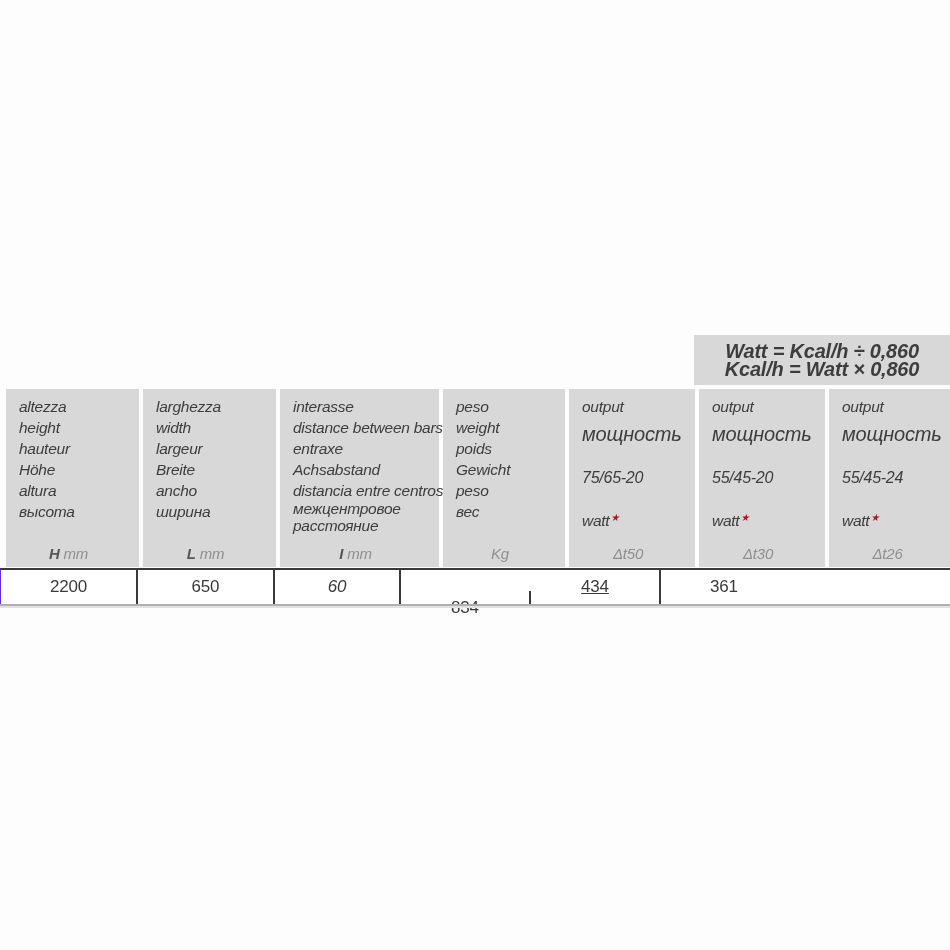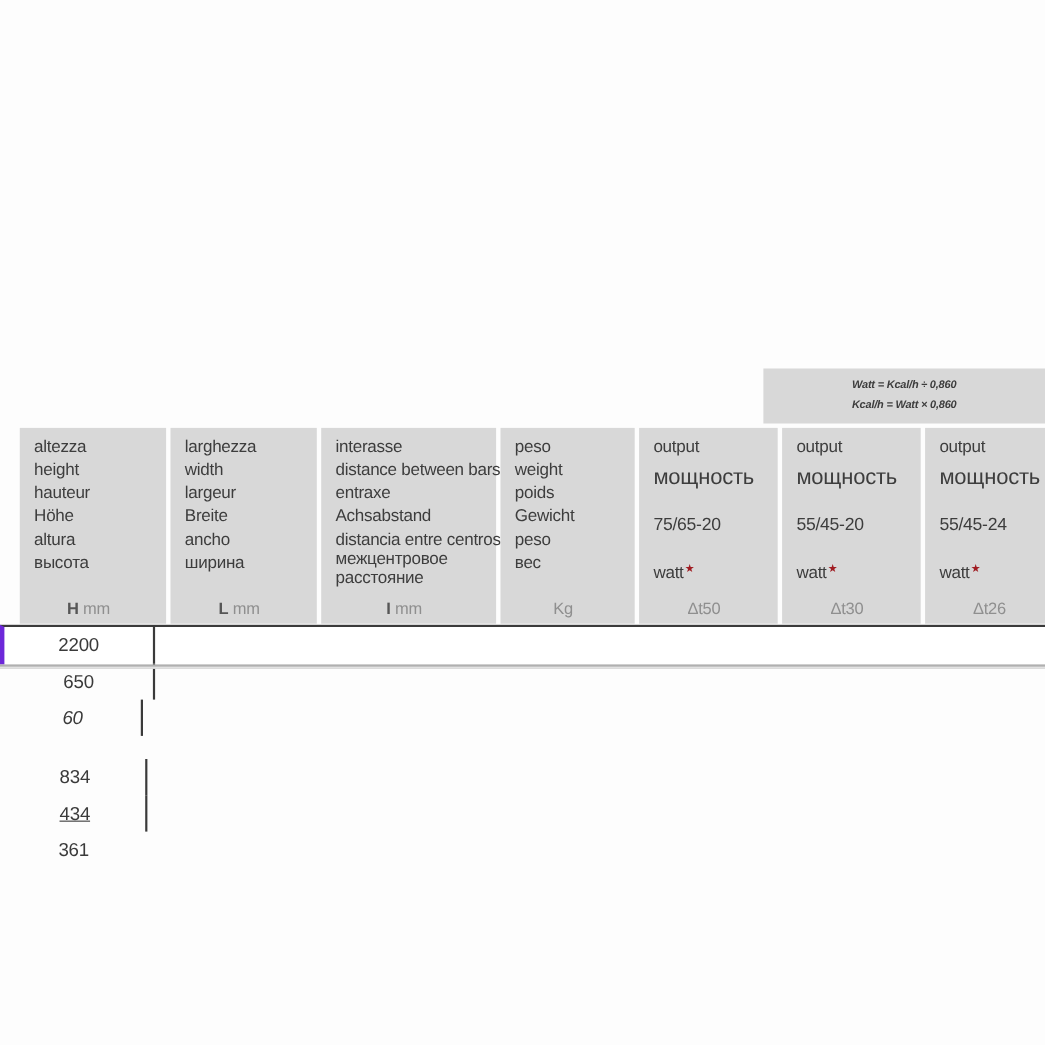--- a/index.html
+++ b/index.html
@@ -4,26 +4,26 @@
 <style>
   * { box-sizing: border-box; margin: 0; padding: 0; }
   html, body { width: 950px; height: 950px; background: #fdfdfd; }
   body { font-family: "Liberation Sans", sans-serif; color: #3d3d3d; }
   .canvas { position: relative; width: 950px; height: 950px; overflow: hidden; }
 
   
   .note-box {
     position: absolute; left: 694px; top: 335px; width: 256px; height: 50px;
     background: #d8d8d8; text-align: center; padding-top: 7px;
-    font-style: italic; font-weight: 700; font-size: 10px; line-height: 18px;
+    font-style: italic; font-weight: 700; font-size: 20px; line-height: 18px;
     color: #3d3d3d; letter-spacing: -0.2px;
   }
 
   
-  .header-row { position: absolute; left: 16px; top: 389px; width: 920px; height: 178px; }
+  .header-row { position: absolute; left: 4px; top: 389px; width: 920px; height: 178px; font-style: italic; }
   .hcell {
     position: absolute; top: 0; height: 178px; background: #d8d8d8;
     padding: 7px 0 0 13px; letter-spacing: -0.25px;
   }
   .hcell .lbl { font-size: 15.5px; line-height: 21px; white-space: nowrap; }
   .hcell .lbl.ru-tight { line-height: 16.5px; }
   .c0 { left: 2px;   width: 133px; }
   .c1 { left: 139px; width: 133px; }
   .c2 { left: 276px; width: 159px; }
   .c3 { left: 439px; width: 122px; }
@@ -38,23 +38,22 @@
 
   .unit {
     position: absolute; bottom: 5px; left: 0; right: 0; text-align: center;
     font-size: 15px; color: #8f8f8f; letter-spacing: -0.2px; padding-right: 8px;
   }
   .unit .u-strong { color: #565656; font-weight: 700; }
 
   
   .values-row {
     position: absolute; left: 0; top: 568px; width: 950px; height: 36px;
-    display: flex; border-top: 2px solid #3a3a3a; border-left: 4px solid #6d28d9;
+    display: flex; border-top: 2px solid #3a3a3a; border-left: 1px solid #6d28d9;
     background: #ffffff;
-    flex-direction: column;
   }
   .vcell {
     border-right: 2px solid #3a3a3a; text-align: center; font-size: 17px;
     line-height: 33px; color: #3a3a3a; letter-spacing: -0.2px;
   }
   .vcell:last-child { border-right: none; }
   .v0 { width: 137px; } .v1 { width: 137px; } .v2 { width: 163px; }
   .v3 { width: 126px; font-style: italic; } .v4 { width: 130px; margin-top: 21px; } .v5 { width: 130px; text-decoration: underline; }
   .v6 { width: 126px; }
 

